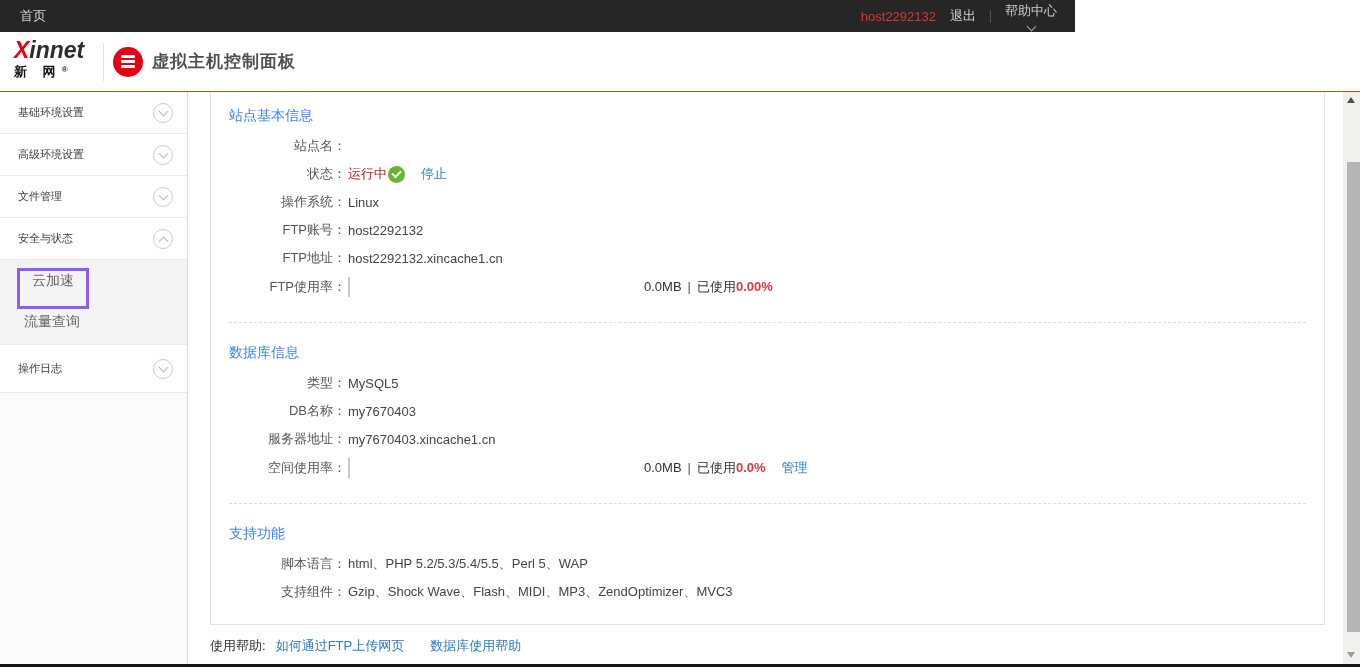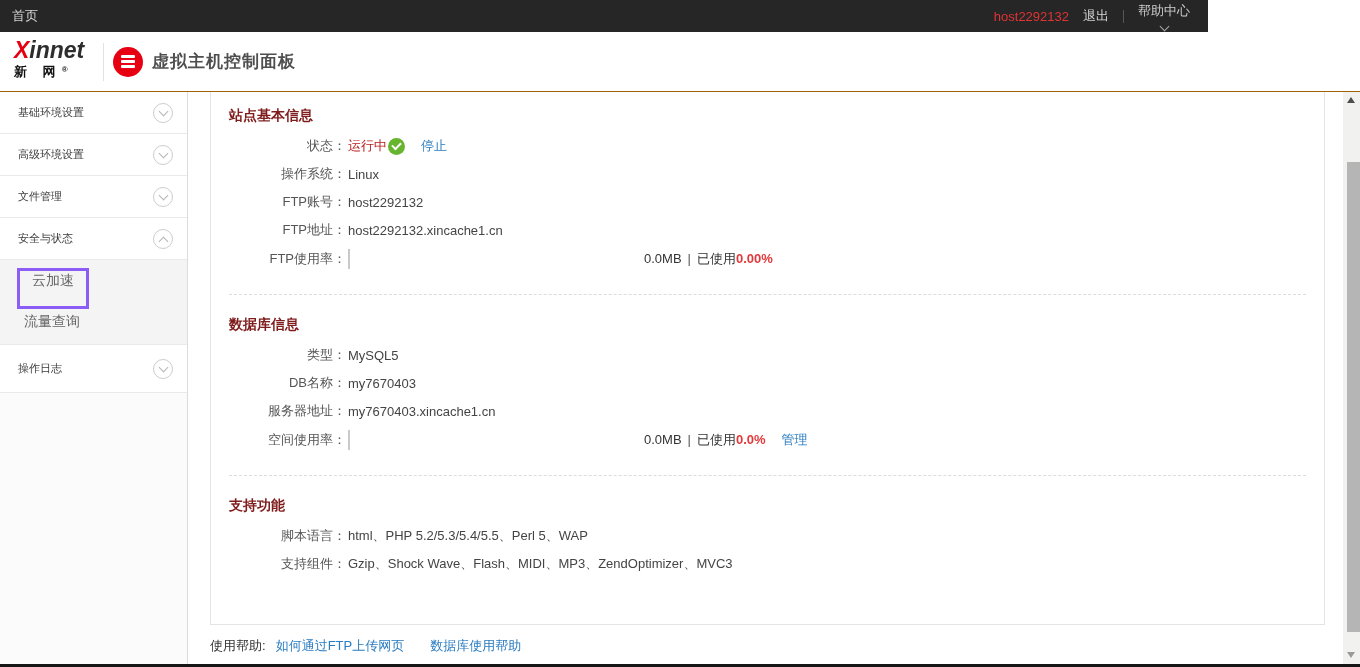--- a/index.html
+++ b/index.html
@@ -1,23 +1,23 @@
 <!DOCTYPE html>
 <html><head>
 <meta charset="utf-8">
 <style>
   * { margin:0; padding:0; box-sizing:border-box; }
   html,body { background:#e9e9e9; }
   .screen { position:relative; width:1360px; height:667px; background:#fff; overflow:hidden;
             font-family:"Liberation Sans","DejaVu Sans",sans-serif; }
 
   
-  .topbar { position:absolute; top:0; left:0; width:1208px; height:32px; background:#262626;
+  .topbar { position:absolute; top:0; left:0; width:1075px; height:32px; background:#262626;
             display:flex; align-items:center; justify-content:space-between;
-            padding:0 18px 0 12px; font-size:13px; color:#cbcbcb; }
+            padding:0 18px 0 20px; font-size:13px; color:#cbcbcb; }
   .topbar-right { display:flex; align-items:center; gap:14px; }
   .tb-user { color:#e03333; }
   .tb-link { color:#d6d6d6; cursor:pointer; }
   .tb-sep { width:1px; height:13px; background:#565656; }
   .tb-help { display:flex; align-items:center; gap:7px; cursor:pointer;flex-direction:column; }
   .tb-chev { width:7px; height:7px; border-right:1.5px solid #a8a8a8; border-bottom:1.5px solid #a8a8a8;
              transform:rotate(45deg); margin-top:-4px; }
 
   
   .appbar { position:absolute; top:32px; left:0; width:1360px; height:60px; background:#fff;
@@ -56,21 +56,21 @@
   .sub-item { min-height:26px; display:flex; align-items:center; font-size:14px; color:#666; cursor:pointer; }
   .sub-item.plain { padding-left:24px; }
   .red-box { display:inline-block; margin-left:17px; border:3px solid #8b5cf6;
              padding:1px 12px 16px 12px; color:#666; }
   .side-rest { flex:1; background:#fbfbfb; }
 
   
   .content { flex:1; position:relative; background:#fff; }
   .card { margin-left:22px; width:1115px; height:533px; border:1px solid #e4e4e4; border-top:none;
           padding:12px 0 0 18px; background:#fff; }
-  .sec-title { font-size:14px; font-weight:700; color:#7f1d1d; line-height:22px; }
+  .sec-title { font-size:14px; font-weight:400; color:#3b82f6; line-height:22px; }
   .sec-rows { margin-top:6px; }
   .sec2 { margin-top:18px; }
   .info-row { display:flex; align-items:center; height:28px; font-size:13px; }
   .row-label { width:117px; text-align:right; color:#555; flex:none; }
   .row-value { margin-left:2px; color:#444; }
   .status-green { margin-left:2px; color:#b91c1c; }
   .check-icon { width:17px; height:17px; border-radius:50%; background:#67b52f;
                 position:relative; display:inline-block; margin-left:1px; flex:none; }
   .check-icon::after { content:""; position:absolute; left:4px; top:4px; width:7px; height:4px;
                        border-left:2px solid #fff; border-bottom:2px solid #fff; transform:rotate(-45deg); }
@@ -167,20 +167,24 @@
       </div>
       <div class="side-rest"></div>
     </aside>
 
     <main class="content">
       <div class="card">
 
         <div class="sec-title">站点基本信息</div>
         <div class="sec-rows">
           <div class="info-row">
+            <span class="row-label">站点名：</span>
+            <span class="row-value"></span>
+          </div>
+          <div class="info-row">
             <span class="row-label">状态：</span>
             <span class="status-green">运行中</span>
             <span class="check-icon"></span>
             <span class="link stop-link">停止</span>
           </div>
           <div class="info-row">
             <span class="row-label">操作系统：</span>
             <span class="row-value">Linux</span>
           </div>
           <div class="info-row">

